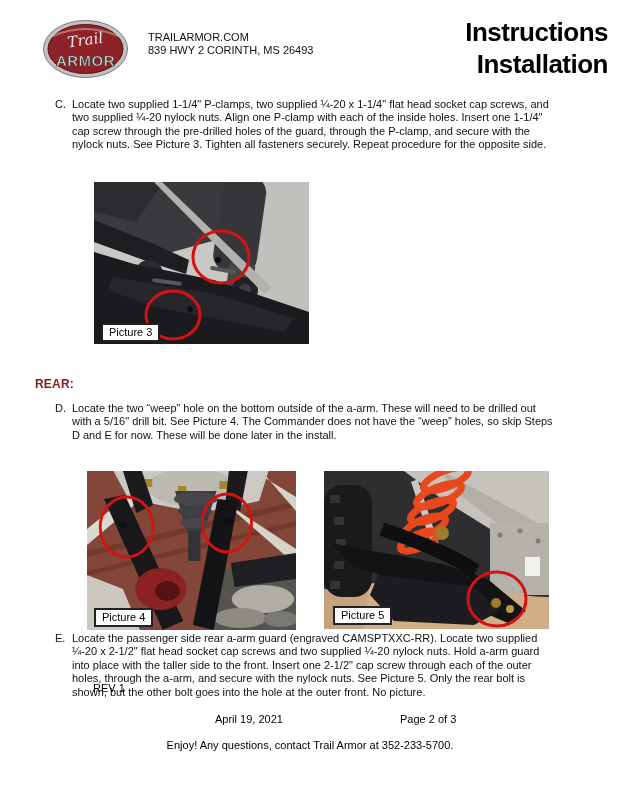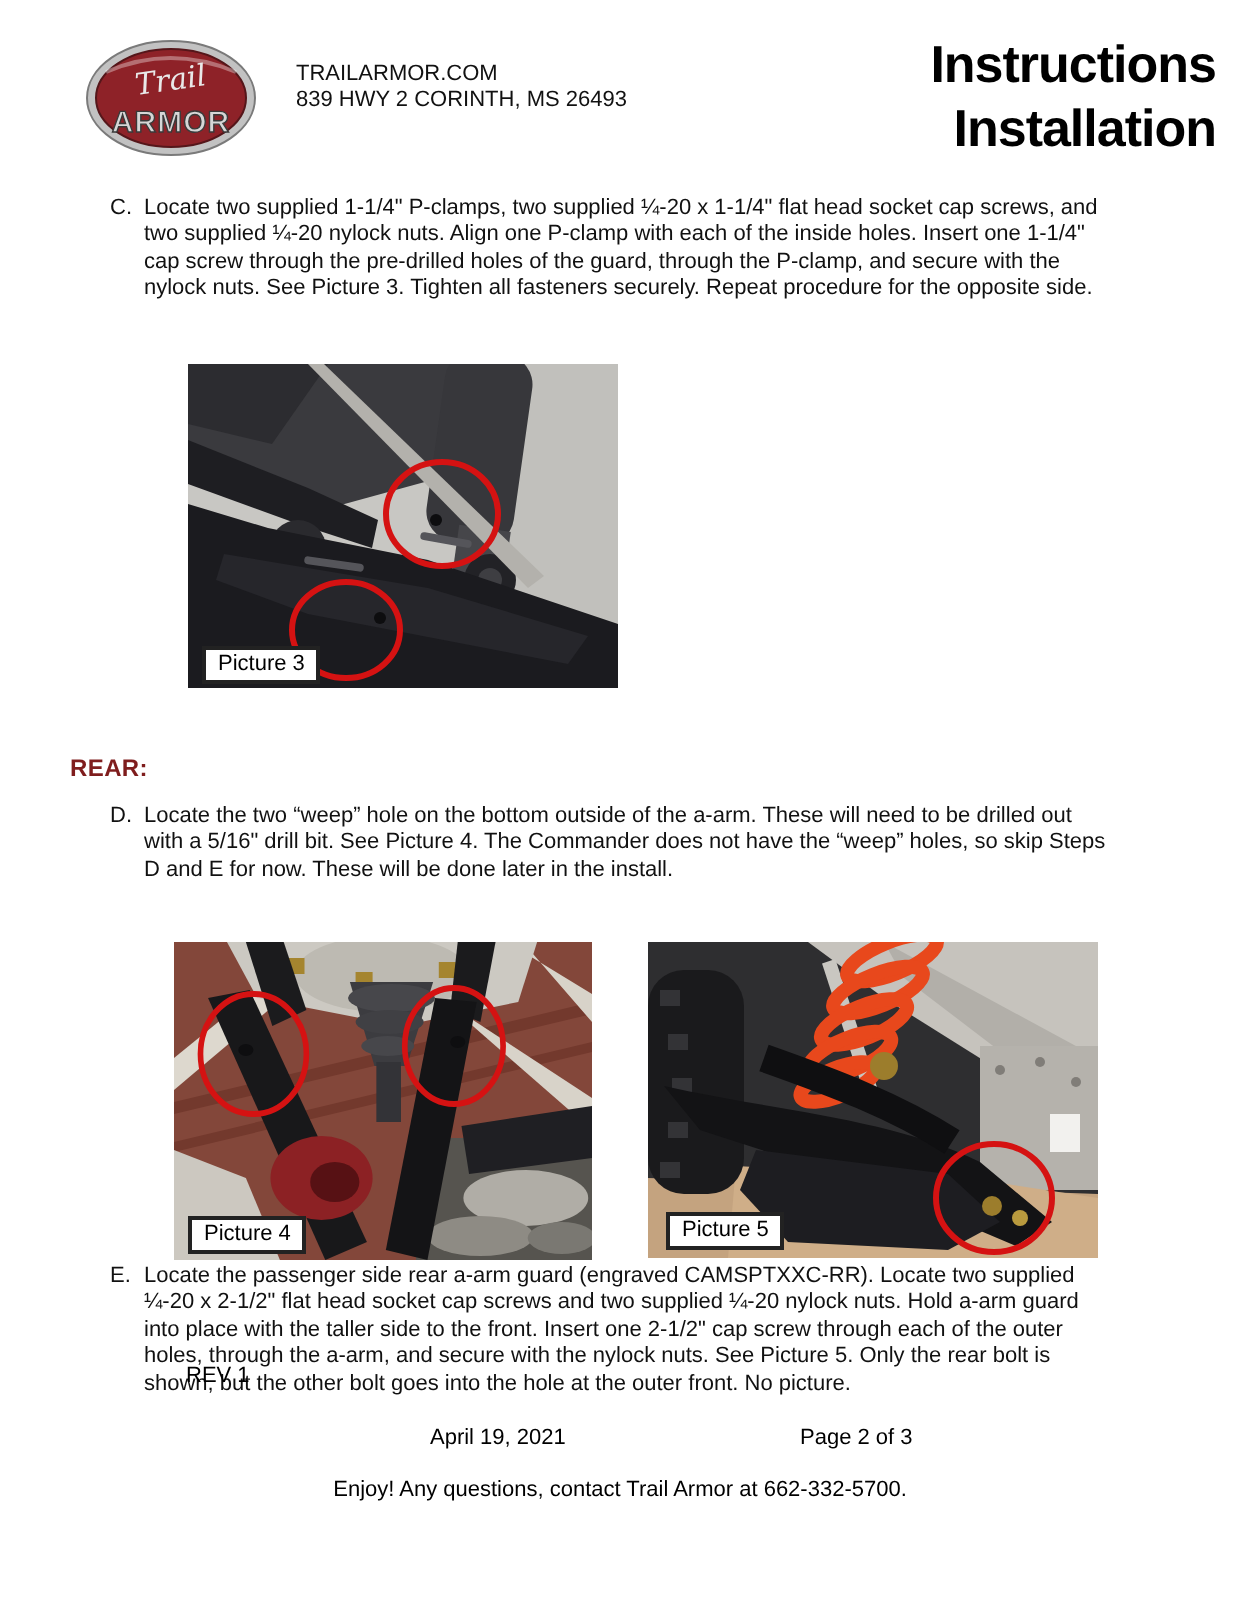--- a/index.html
+++ b/index.html
@@ -204,15 +204,15 @@
   </figure>
 
   <div class="step step-e">
     <span class="step-label">E.</span>
     <span class="step-text">Locate the passenger side rear a-arm guard (engraved CAMSPTXXC-RR). Locate two supplied ¼-20 x 2-1/2" flat head socket cap screws and two supplied ¼-20 nylock nuts. Hold a-arm guard into place with the taller side to the front. Insert one 2-1/2" cap screw through each of the outer holes, through the a-arm, and secure with the nylock nuts. See Picture 5. Only the rear bolt is shown, but the other bolt goes into the hole at the outer front. No picture.</span>
   </div>
 
   <span class="footer-rev">REV 1</span>
   <span class="footer-date">April 19, 2021</span>
   <span class="footer-page">Page 2 of 3</span>
-  <div class="contact">Enjoy!  Any questions, contact Trail Armor at 662-332-5700.</div>
+  <div class="contact">Enjoy!  Any questions, contact Trail Armor at 352-233-5700.</div>
 
 </div>
 
 </body></html>

